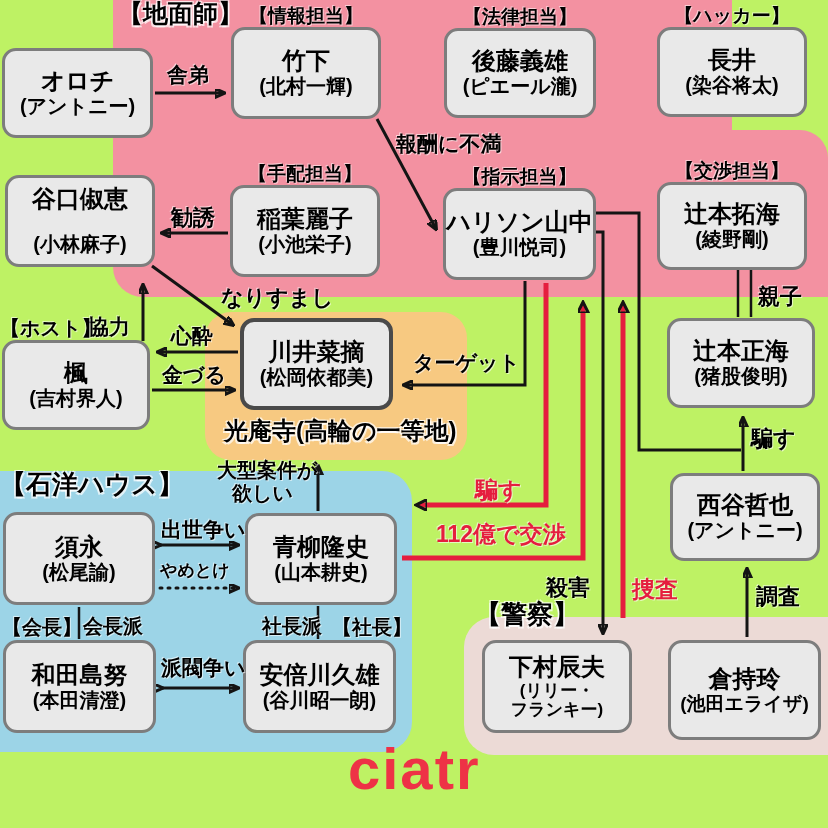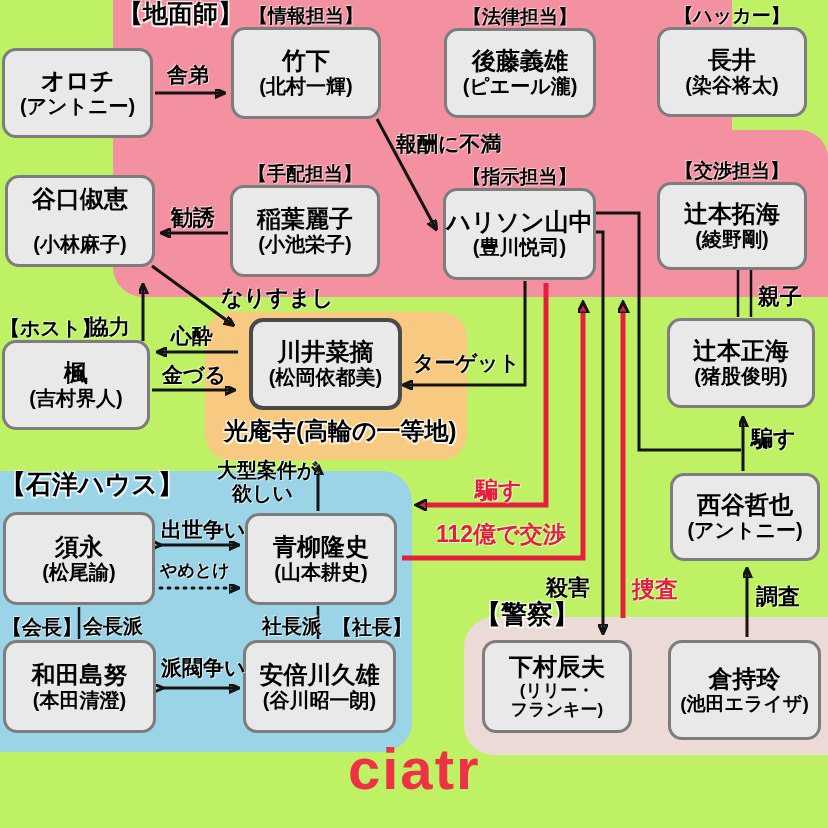--- a/index.html
+++ b/index.html
@@ -128,21 +128,21 @@
       </div>
       <div class="role" style="left: 732px; top: 158px;">【交渉担当】</div>
       <div class="person" style="left: 657px; top: 182px; width: 150px; height: 88px;">
         <div class="pname">辻本拓海</div>
         <div class="pactor">(綾野剛)</div>
       </div>
       <div class="person" style="left: 2px; top: 340px; width: 148px; height: 90px;">
         <div class="pname">楓</div>
         <div class="pactor">(吉村界人)</div>
       </div>
-      <div class="person accent" style="left: 240px; top: 318px; width: 153px; height: 92px; margin-left: 9px;">
+      <div class="person accent" style="left: 240px; top: 318px; width: 153px; height: 92px;">
         <div class="pname">川井菜摘</div>
         <div class="pactor">(松岡依都美)</div>
       </div>
       <div class="person" style="left: 667px; top: 318px; width: 148px; height: 90px;">
         <div class="pname">辻本正海</div>
         <div class="pactor">(猪股俊明)</div>
       </div>
       <div class="person" style="left: 670px; top: 473px; width: 150px; height: 88px;">
         <div class="pname">西谷哲也</div>
         <div class="pactor">(アントニー)</div>

